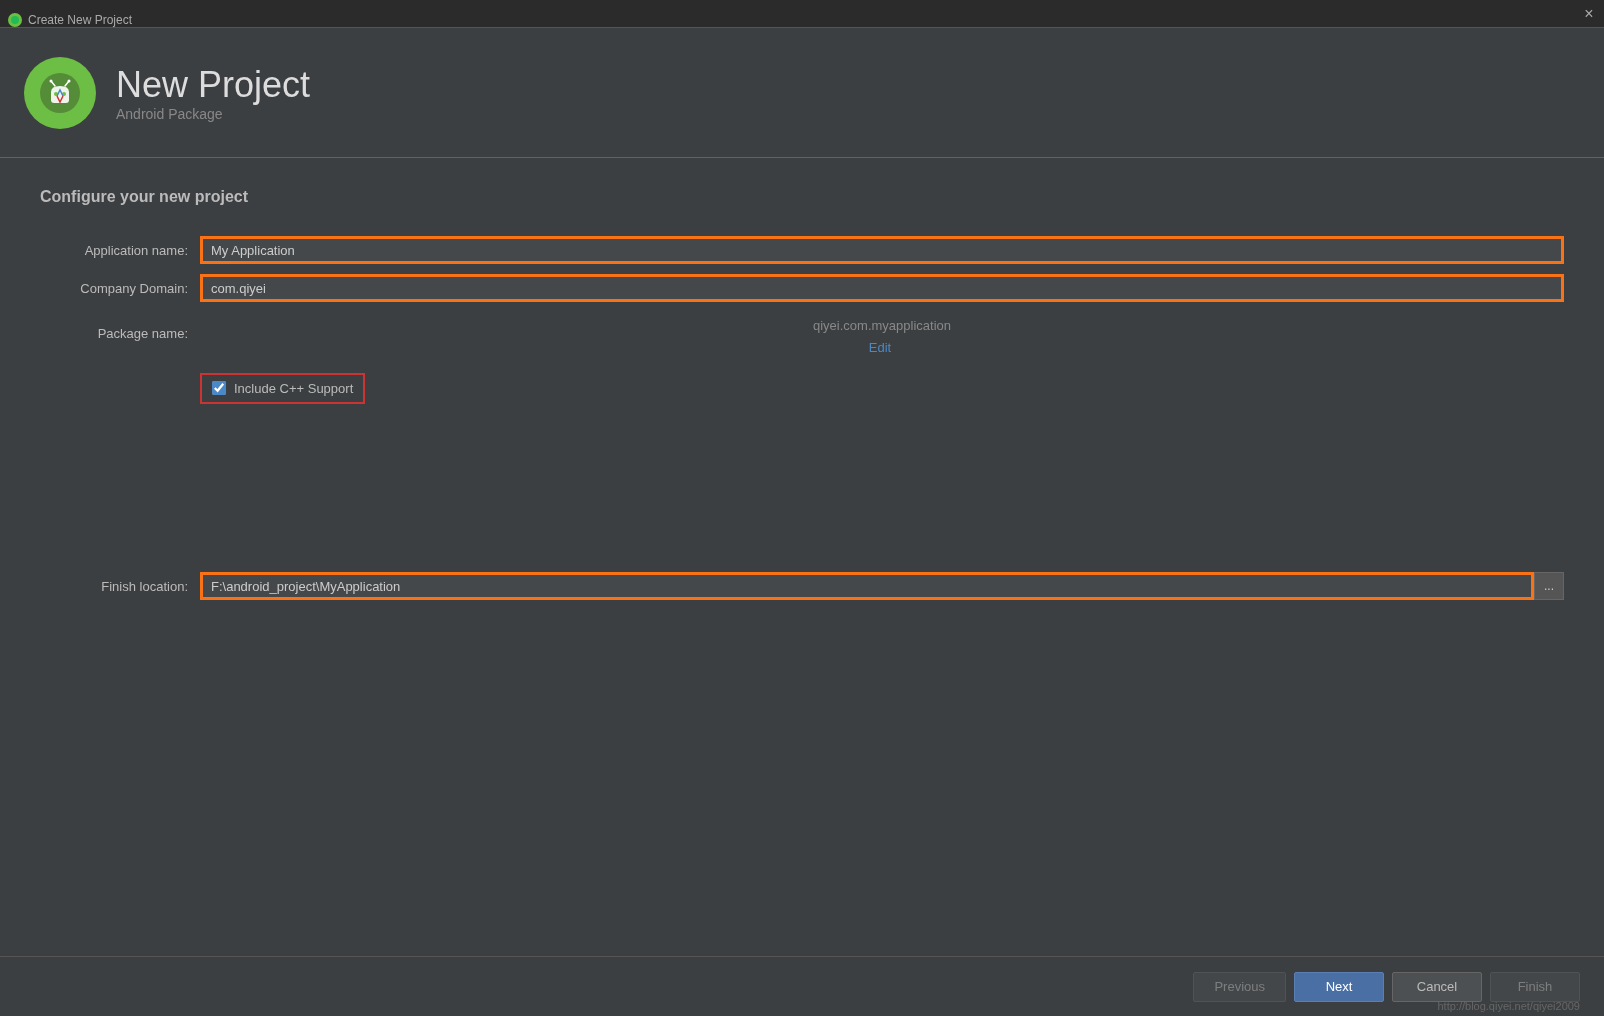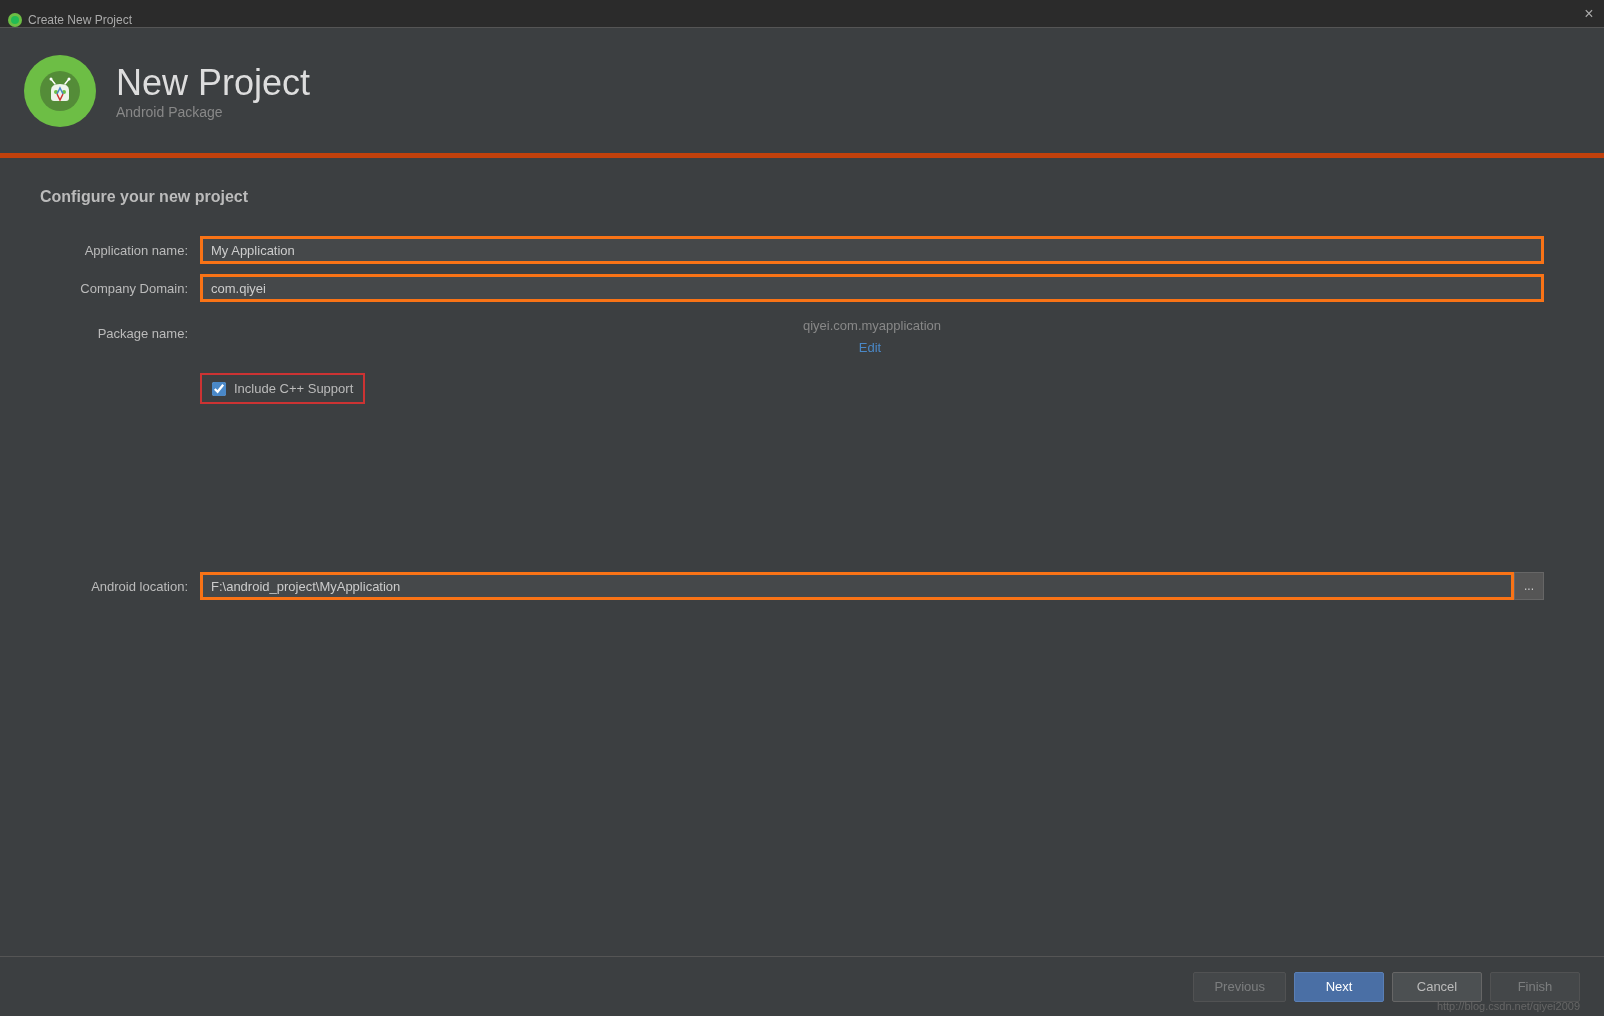--- a/index.html
+++ b/index.html
@@ -53,21 +53,21 @@
       line-height: 1;
     }
 
     
     .header-area {
       background: #3c3f41;
       padding: 20px 24px;
       display: flex;
       align-items: center;
       gap: 20px;
-      border-bottom: 5px solid #c2410c;
+      border-bottom: 1px solid #c2410c;
       height: 130px;
     }
     .android-logo {
       width: 72px;
       height: 72px;
       background: #6dbe45;
       border-radius: 50%;
       display: flex;
       align-items: center;
       justify-content: center;
@@ -139,21 +139,20 @@
       color: #4a88c7;
       cursor: pointer;
       font-size: 13px;
       padding-right: 4px;
       text-decoration: none;
     }
 
     
     .checkbox-container {
       display: flex;
-      align-items: center;
       border: 2px solid #cc3333;
       padding: 6px 10px;
       display: inline-flex;
       margin-left: 160px;
       margin-top: 8px;
       margin-bottom: 8px;
     }
     .checkbox-container input[type="checkbox"] {
       margin-right: 8px;
       width: 14px;
@@ -227,21 +226,21 @@
       position: absolute;
       bottom: 4px;
       right: 24px;
       font-size: 11px;
       color: #666;
     }
 
     .content-wrapper {
       height: calc(1016px - 28px - 130px - 60px);
       overflow: hidden;
-      padding: 30px 60px 0 40px;
+      padding: 30px 40px 0 40px;
     }
   </style>
 </head>
 <body>
 
 <div class="title-bar">
   <div class="title-bar-left">
     <div class="title-bar-icon">
       <svg width="10" height="10" viewBox="0 0 10 10">
         <circle cx="5" cy="5" r="4" fill="#2b5"></circle>
@@ -302,27 +301,27 @@
     </div>
 
     <div style="margin-left:0; margin-top: 8px; margin-bottom: 8px;">
       <label class="checkbox-container">
         <input type="checkbox" checked="" style="">
         <span class="checkbox-label">Include C++ Support</span>
       </label>
     </div>
 
     <div class="project-location-row">
-      <label class="form-label">Android location:</label>
+      <label class="form-label">Finish location:</label>
       <input class="form-input" type="text" style="flex: 1 1 0%;" value="F:\android_project\MyApplication">
       <button class="browse-btn">...</button>
     </div>
   </div>
 </div>
 
 <div class="bottom-bar">
   <button class="btn btn-disabled">Previous</button>
   <button class="btn btn-primary">Next</button>
   <button class="btn">Cancel</button>
   <button class="btn btn-disabled">Finish</button>
 </div>
 
-<div class="watermark">http://blog.csdn.net/qiyei2009</div>
+<div class="watermark">http://blog.qiyei.net/qiyei2009</div>
 
 </body></html>

